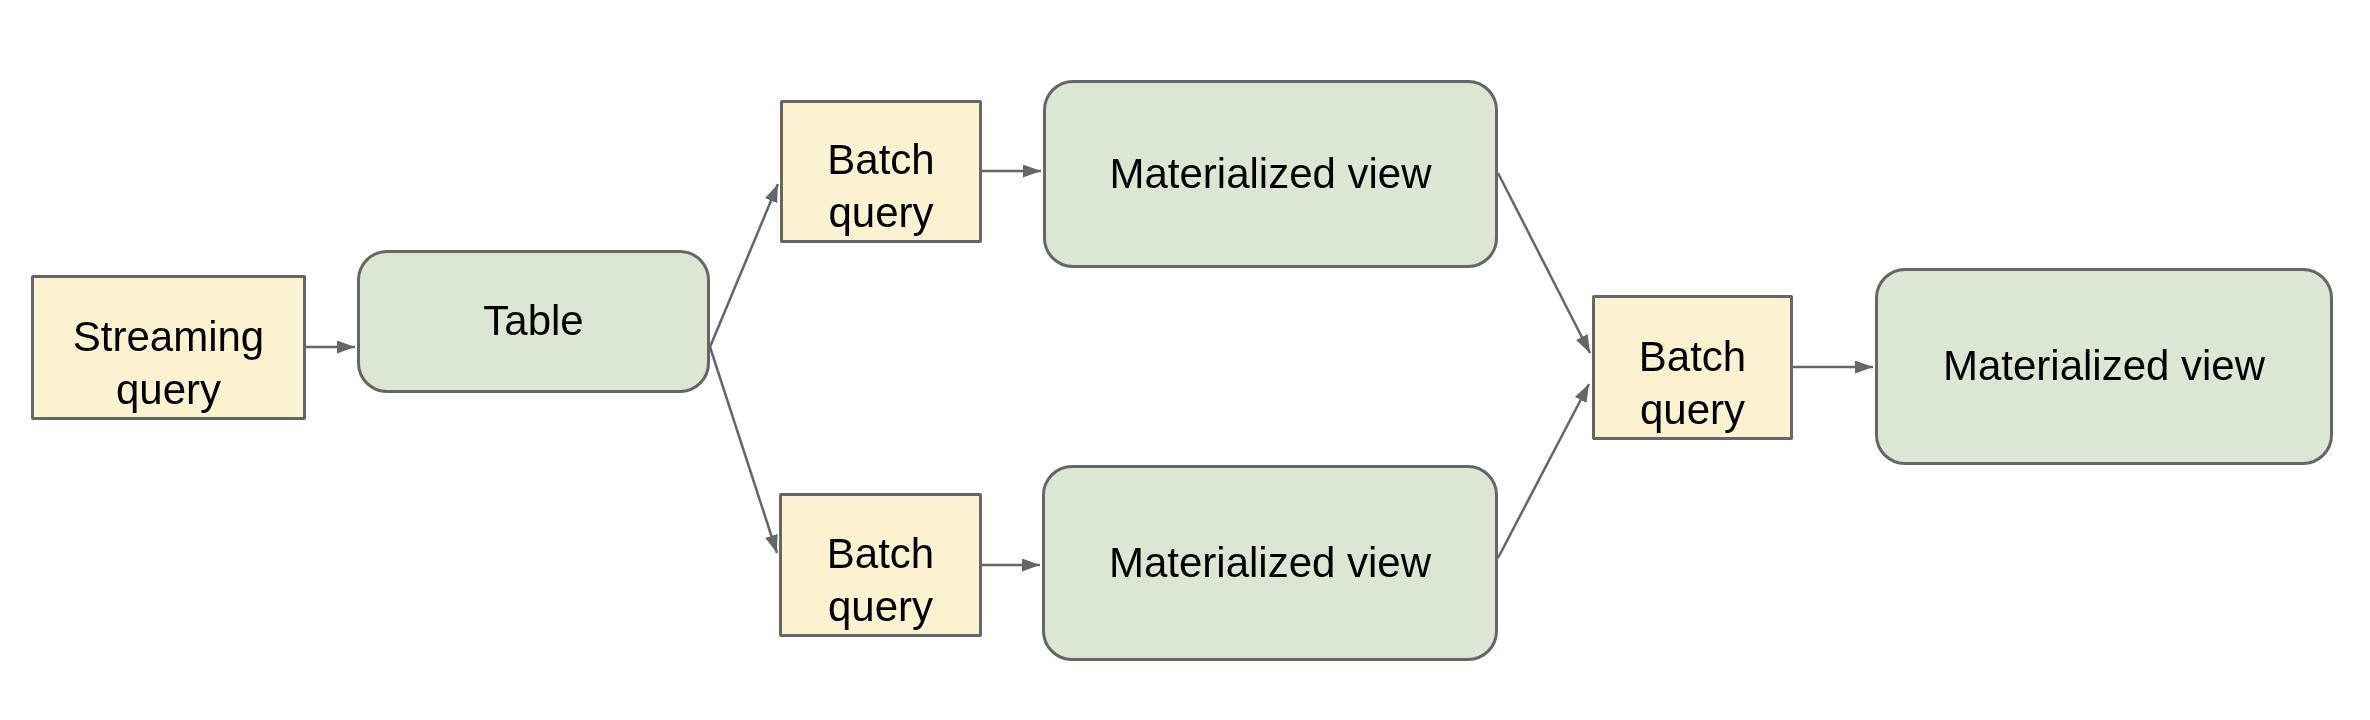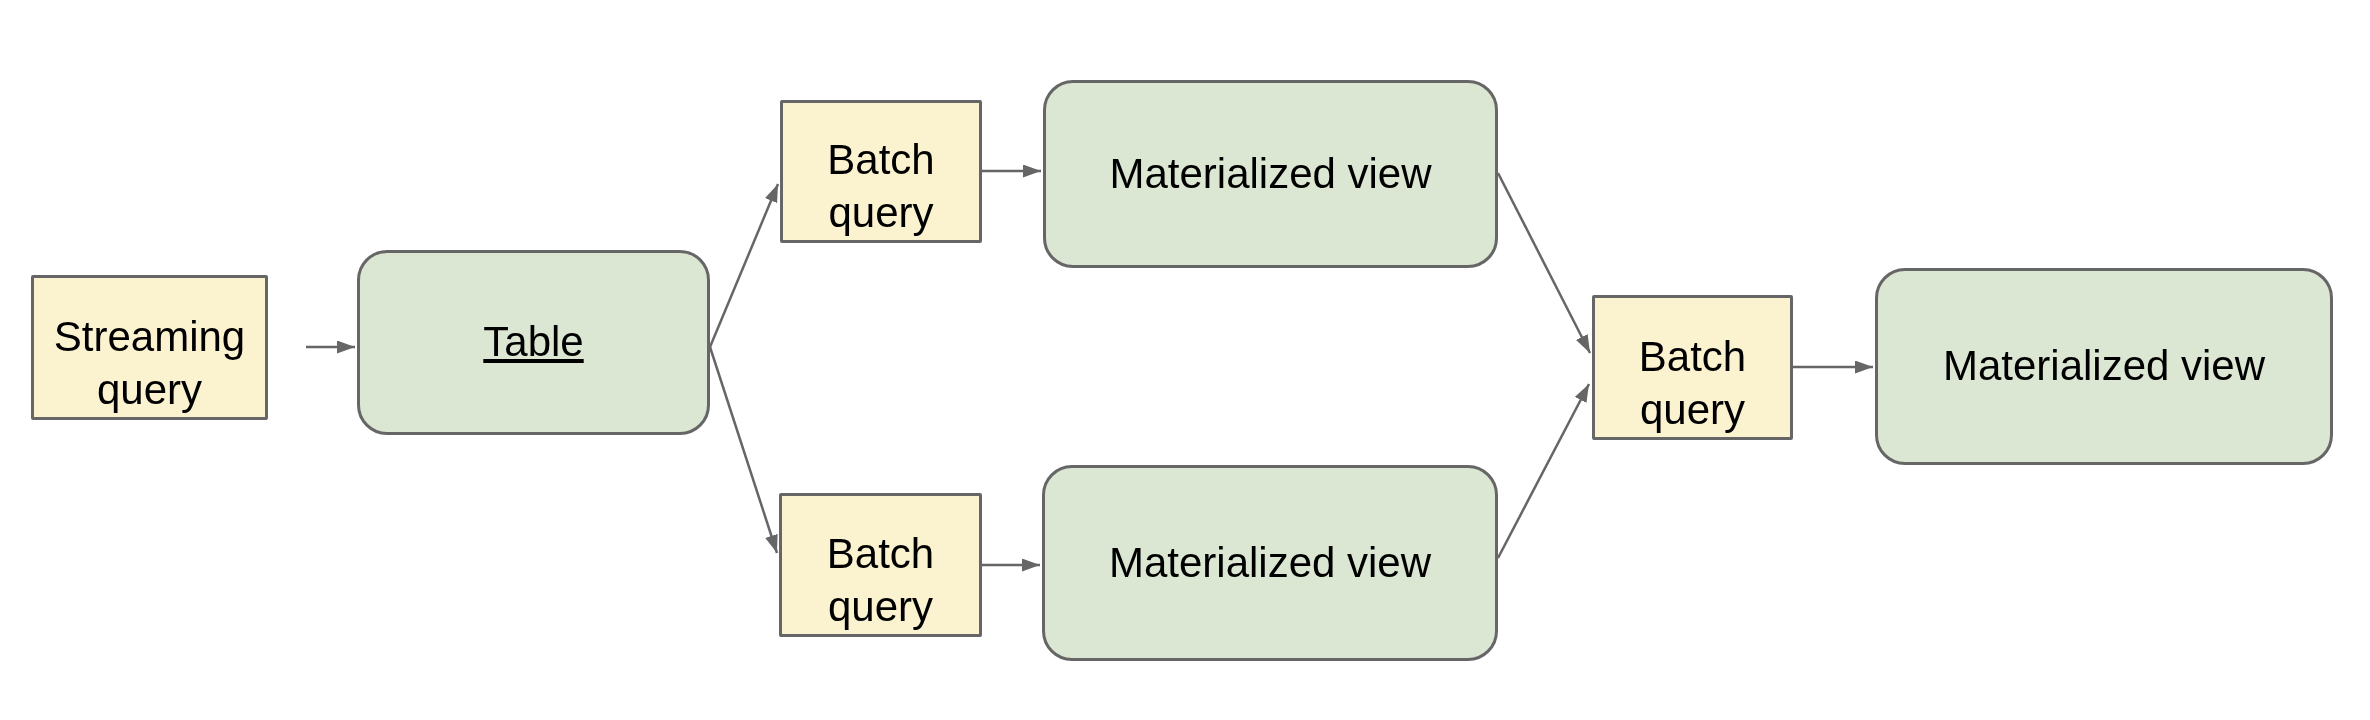--- a/index.html
+++ b/index.html
@@ -55,24 +55,24 @@
   <line x1="306" y1="347" x2="355" y2="347" stroke="#666666" stroke-width="2.5" marker-end="url(#arrowhead)"></line>
       <line x1="710" y1="347" x2="778" y2="184" stroke="#666666" stroke-width="2.5" marker-end="url(#arrowhead)"></line>
       <line x1="710" y1="347" x2="777" y2="553" stroke="#666666" stroke-width="2.5" marker-end="url(#arrowhead)"></line>
       <line x1="982" y1="171" x2="1041" y2="171" stroke="#666666" stroke-width="2.5" marker-end="url(#arrowhead)"></line>
       <line x1="982" y1="565" x2="1040" y2="565" stroke="#666666" stroke-width="2.5" marker-end="url(#arrowhead)"></line>
       <line x1="1498" y1="173" x2="1590" y2="353" stroke="#666666" stroke-width="2.5" marker-end="url(#arrowhead)"></line>
       <line x1="1498" y1="558" x2="1589" y2="384" stroke="#666666" stroke-width="2.5" marker-end="url(#arrowhead)"></line>
       <line x1="1793" y1="367" x2="1873" y2="367" stroke="#666666" stroke-width="2.5" marker-end="url(#arrowhead)"></line>
     </svg>
 
-<div class="node yellow" style="left: 31px; top: 275px; width: 237px; height: 145px; background: rgb(251, 242, 208); border-color: rgb(102, 102, 102); color: rgb(0, 0, 0);">
+<div class="node yellow" style="left: 31px; top: 275px; width: 275px; height: 145px; background: rgb(251, 242, 208); border-color: rgb(102, 102, 102); color: rgb(0, 0, 0);">
       <span class="label">Streaming query</span>
     </div>
-    <div class="node green rounded" style="left: 357px; top: 250px; width: 353px; height: 185px; background: rgb(219, 231, 211); border-color: rgb(102, 102, 102); color: rgb(0, 0, 0); text-decoration: underline;">
+    <div class="node green rounded" style="left: 357px; top: 250px; width: 353px; height: 143px; background: rgb(219, 231, 211); border-color: rgb(102, 102, 102); color: rgb(0, 0, 0);">
       <span class="label">Table</span>
     </div>
     <div class="node yellow" style="left: 780px; top: 100px; width: 202px; height: 143px; background: rgb(251, 242, 208); border-color: rgb(102, 102, 102); color: rgb(0, 0, 0);">
       <span class="label">Batch query</span>
     </div>
     <div class="node green rounded" style="left: 1043px; top: 80px; width: 455px; height: 188px; background: rgb(219, 231, 211); border-color: rgb(102, 102, 102); color: rgb(0, 0, 0);">
       <span class="label">Materialized view</span>
     </div>
     <div class="node yellow" style="left: 779px; top: 493px; width: 203px; height: 144px; background: rgb(251, 242, 208); border-color: rgb(102, 102, 102); color: rgb(0, 0, 0);">
       <span class="label">Batch query</span>

